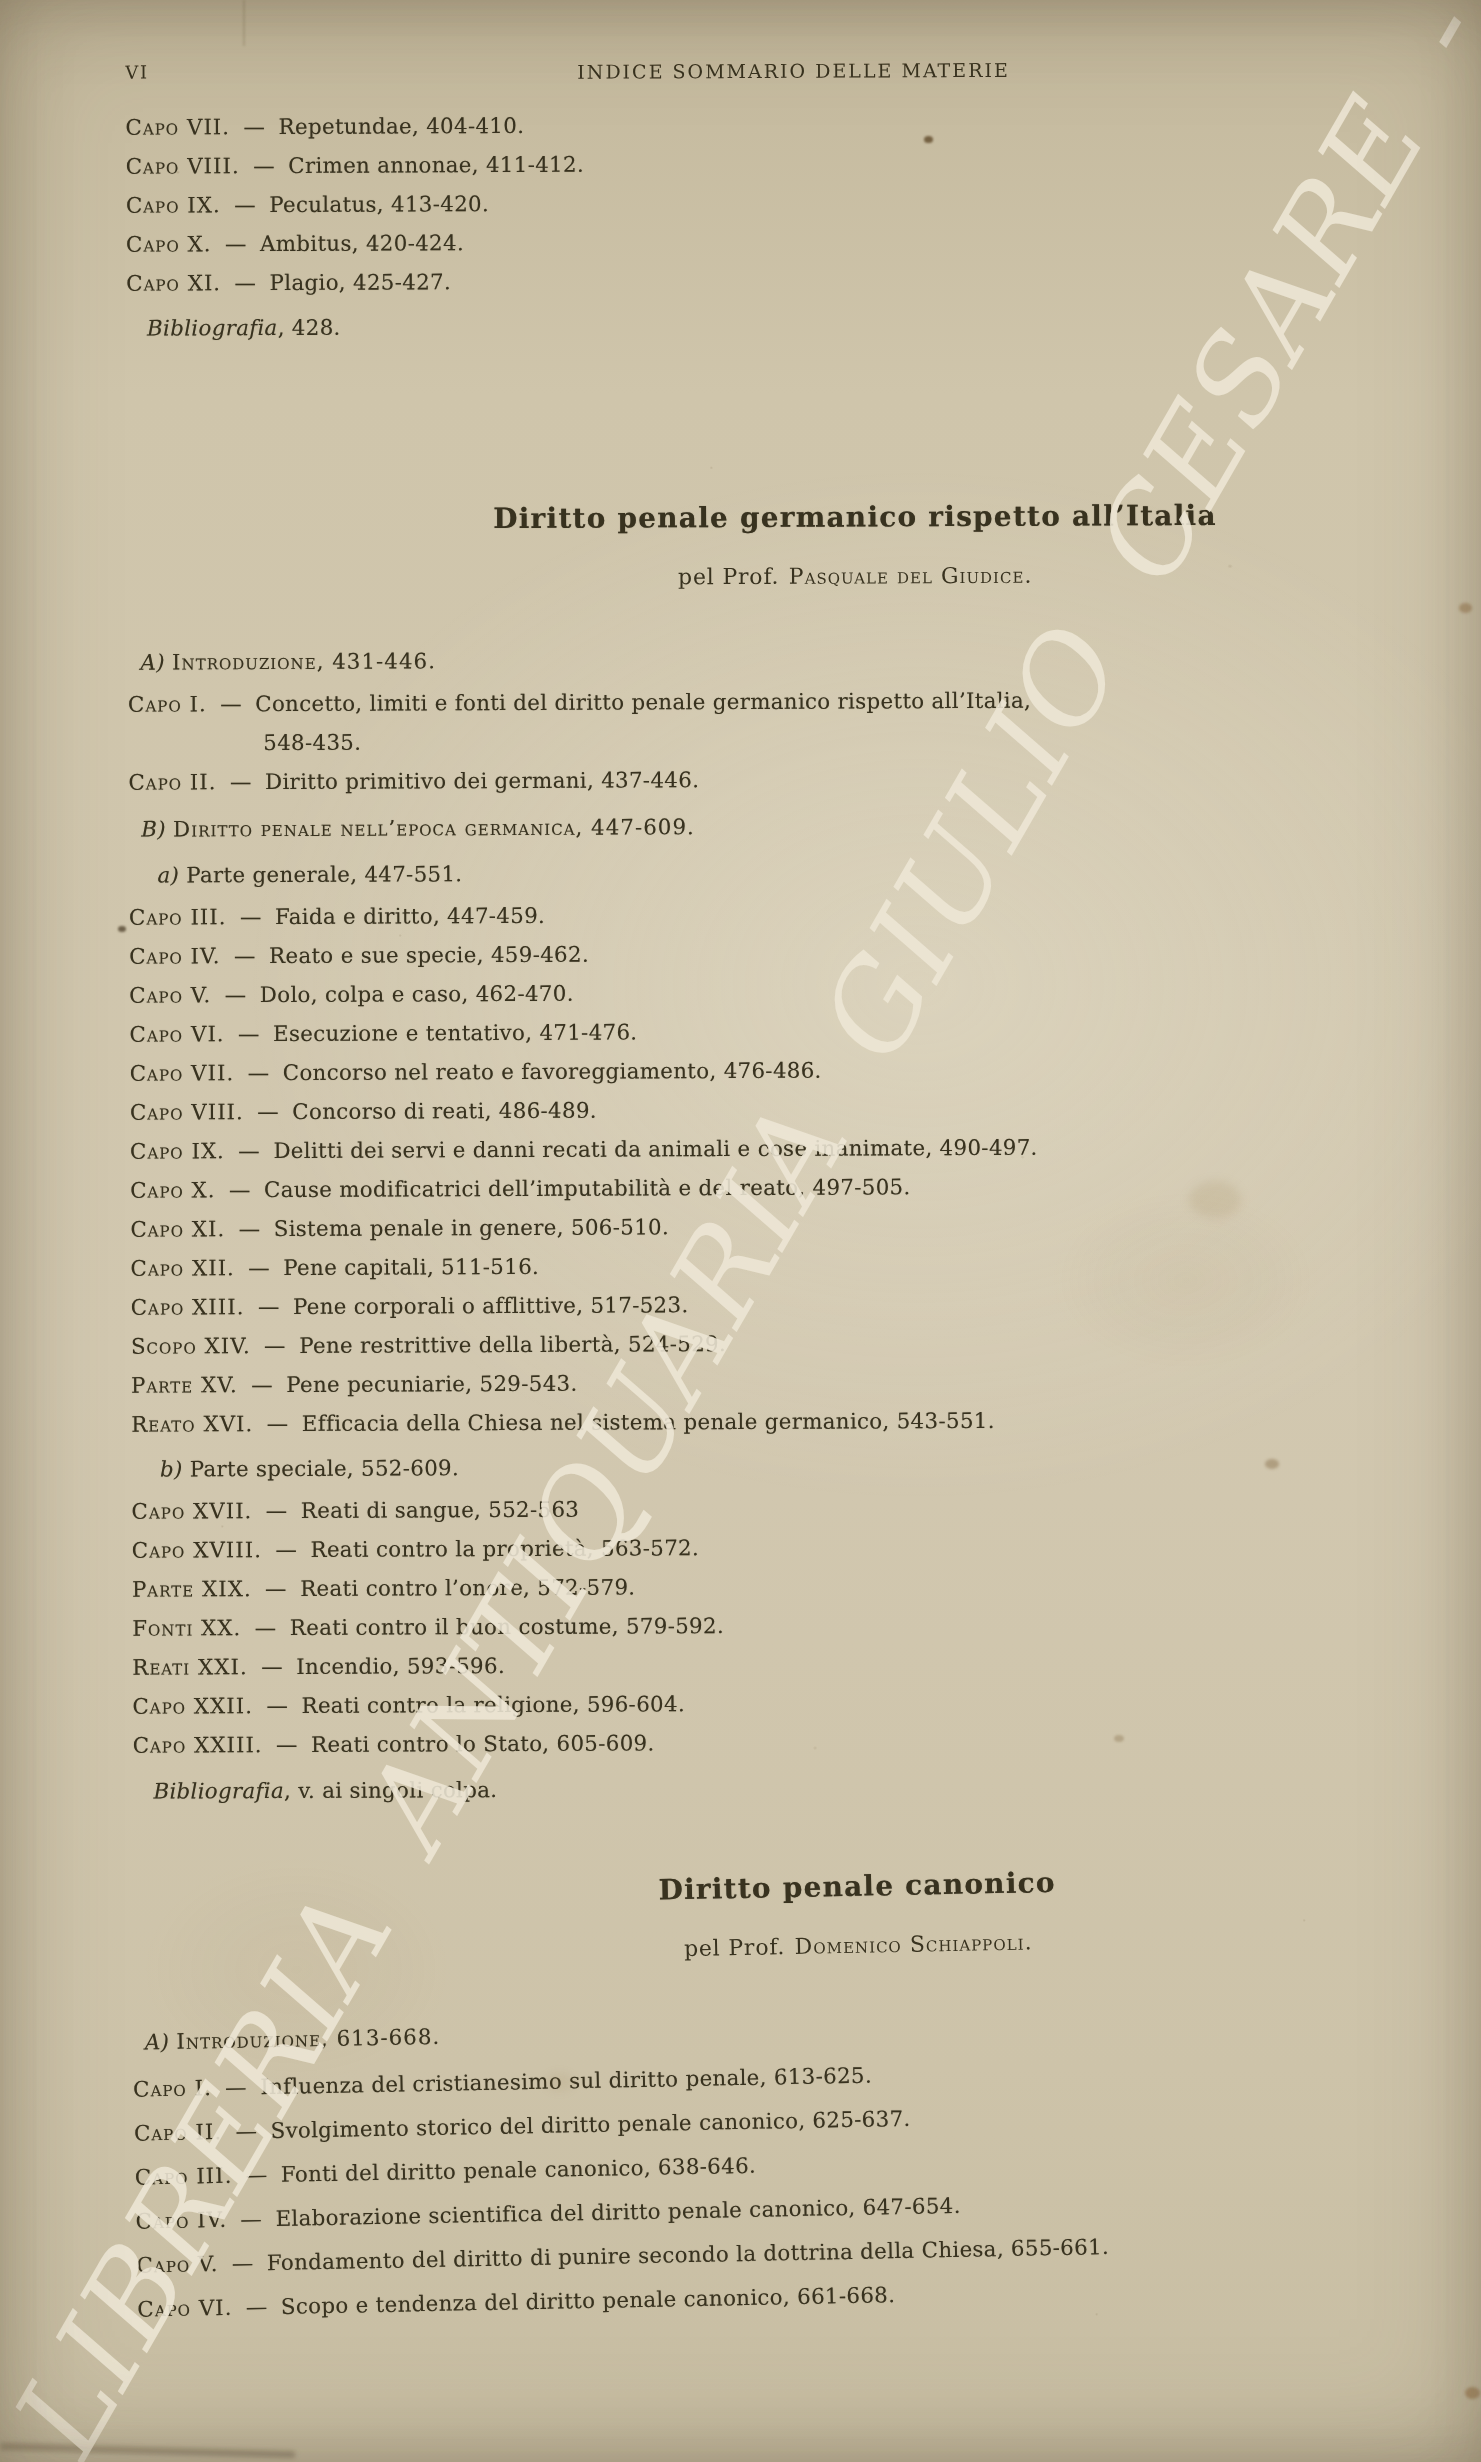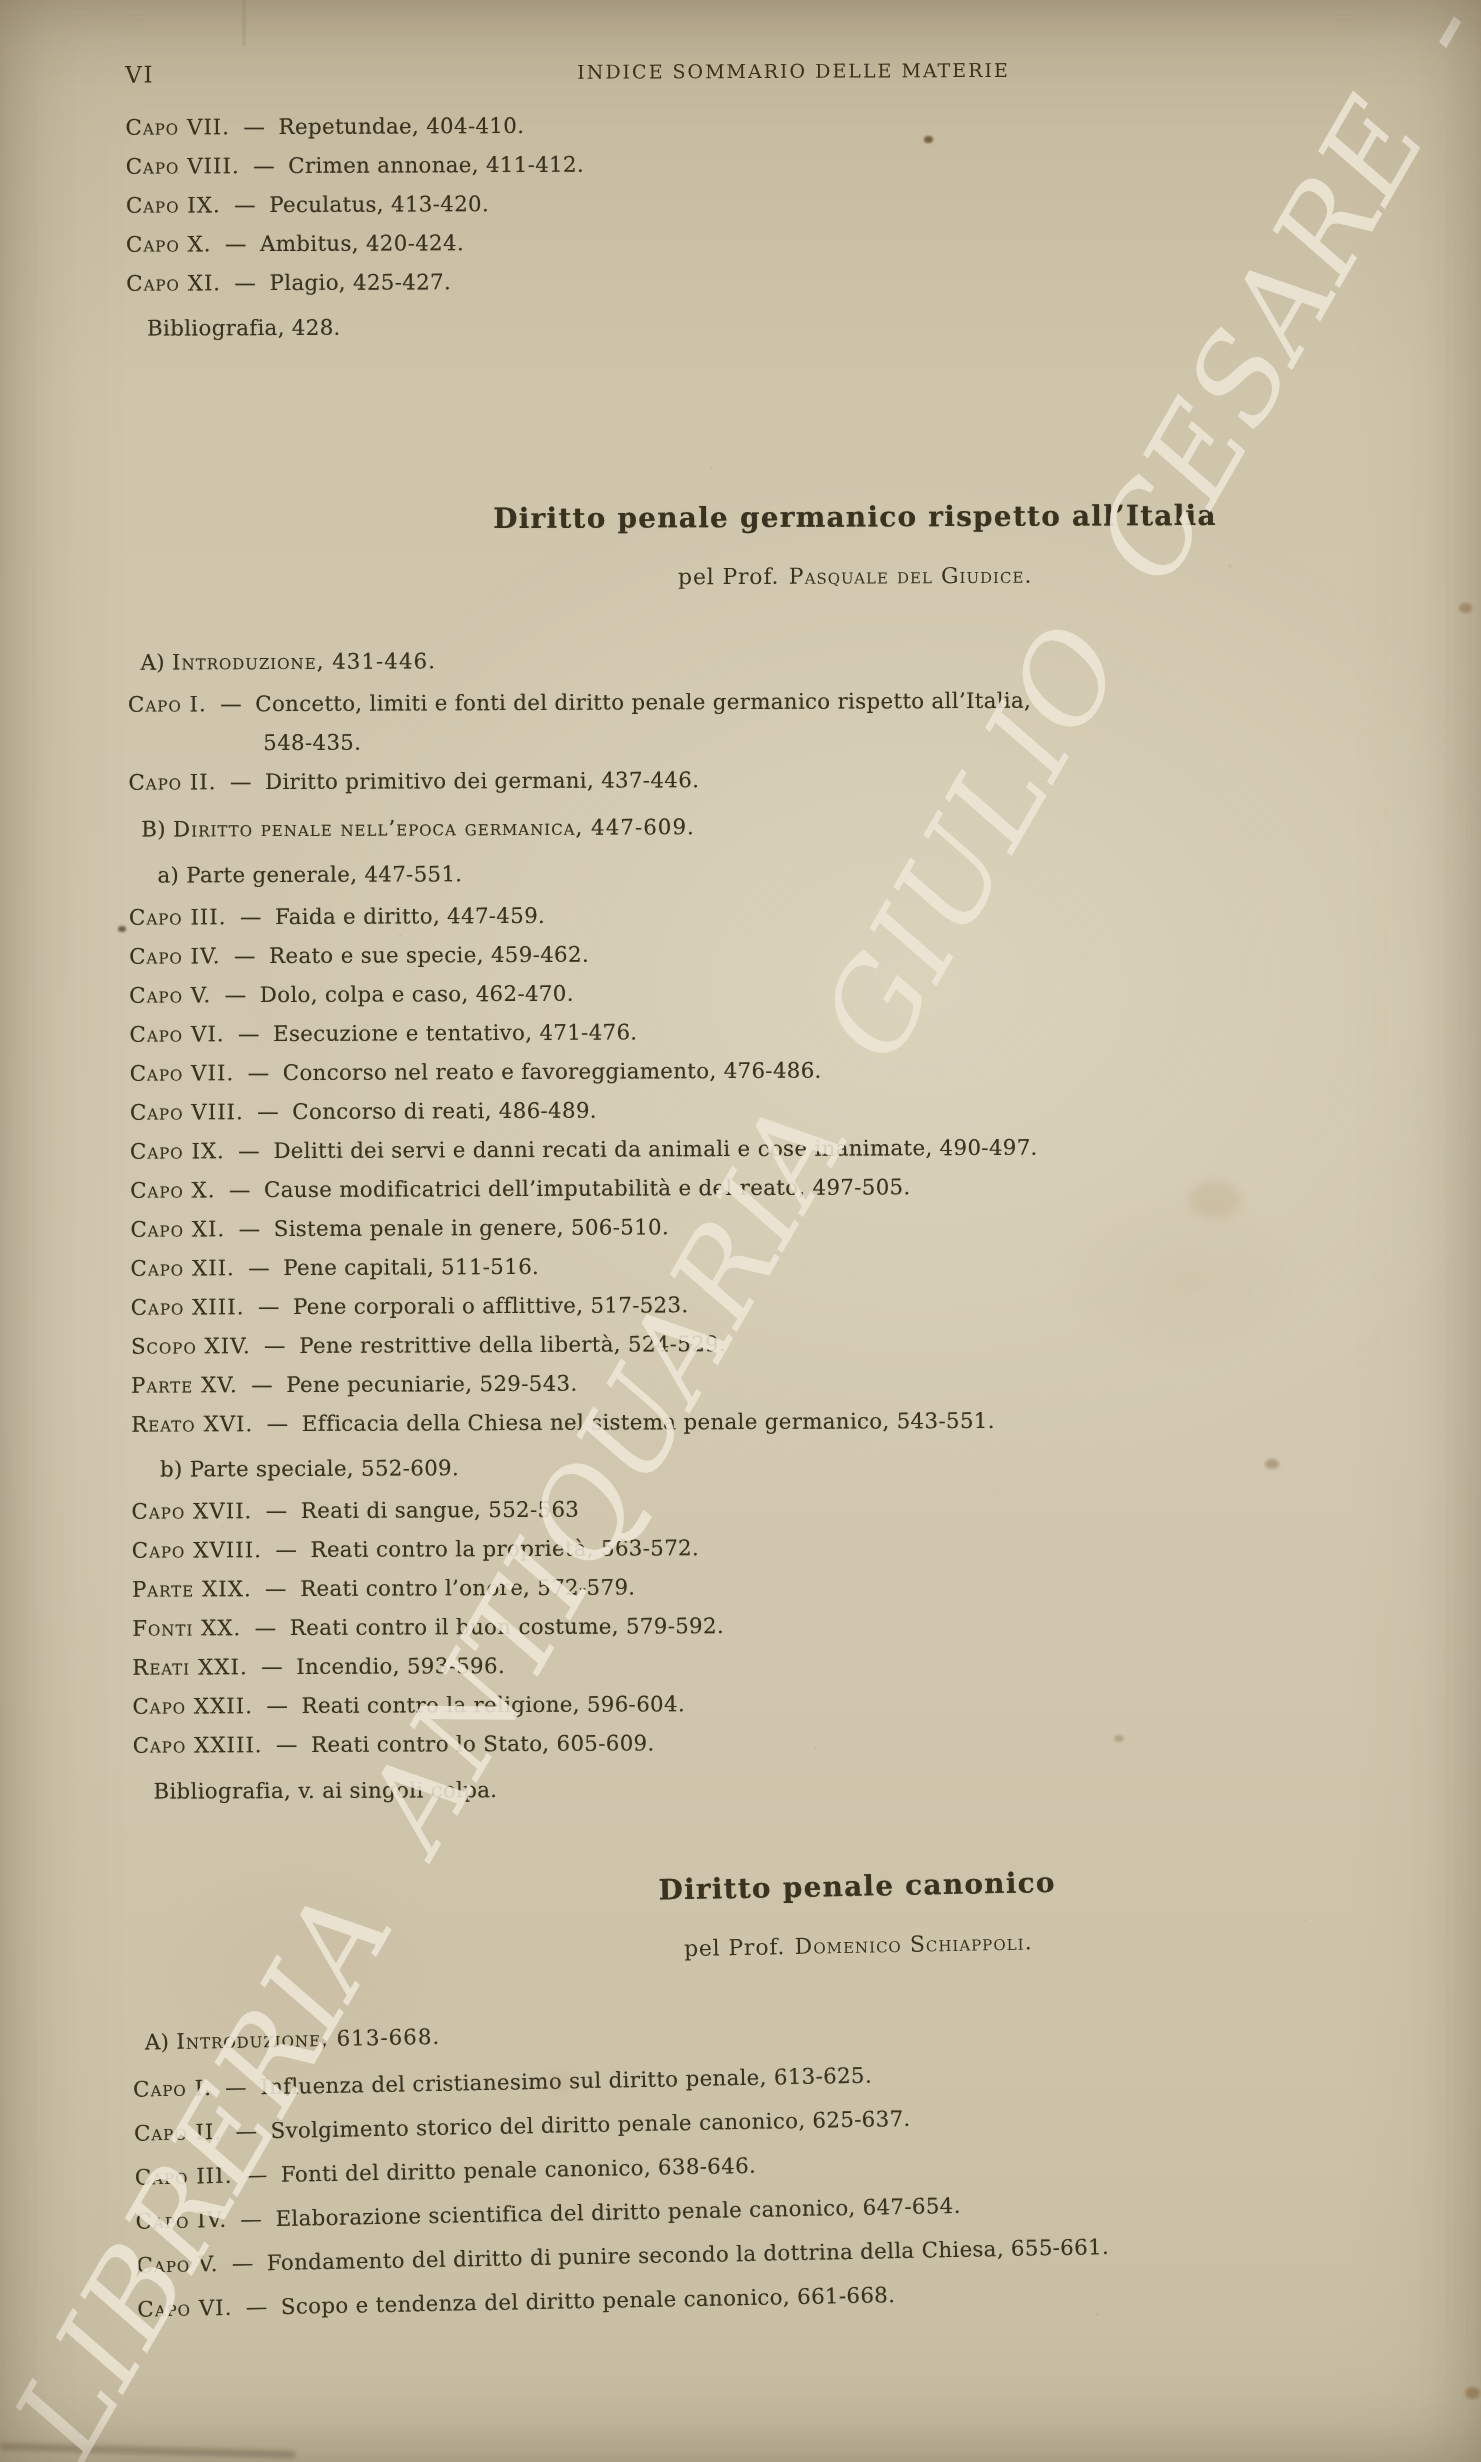--- a/index.html
+++ b/index.html
@@ -43,30 +43,30 @@
   .watermark{
     position:absolute;left:762px;top:1206px;width:2857px;z-index:4;
     transform:translate(-50%,-50%) rotate(-60deg);
     font-style:italic;font-size:119px;letter-spacing:1.6px;word-spacing:36px;
     text-align:center;white-space:nowrap;
     color:#eee7d6;opacity:.88;pointer-events:none;
   }
   
   .content{position:absolute;inset:0;padding:59px 20.6px 0 125px;z-index:2;transform:rotate(-0.25deg);transform-origin:50% 0;}
   .page-header{position:relative;height:27px;}
-  .folio{font-size:23px;letter-spacing:1.6px;margin-top:46px;}
+  .folio{font-size:18px;letter-spacing:1.6px;margin-top:46px;}
   .running-title{position:absolute;left:50%;top:0.8px;transform:translateX(-50%);font-size:19px;letter-spacing:2px;white-space:nowrap;}
   .rows{margin:0;}
   .row{font-size:21.4px;line-height:39px;text-align:justify;letter-spacing:0.3px;text-shadow:0 0 0.8px rgba(56,50,31,.42);}
   .row.capo{padding-left:135px;text-indent:-135px;}
   .row.alpha{margin-left:12.7px;margin-top:8px;margin-bottom:3.2px;}
   .row.sub{margin-left:28.6px;margin-top:6.3px;margin-bottom:3.2px;}
   .row.biblio{margin-left:20.6px;margin-top:6.3px;}
   .sc{font-variant:small-caps;letter-spacing:1px;}
-  .it{}
+  .it{font-style:italic;}
   .dash{padding:0 6.3px;}
   .sec1{margin-top:19px;}
   .sec-heading{
     text-align:center;font-weight:bold;font-size:28px;letter-spacing:1.2px;
     margin-left:119px;text-shadow:0 0 0.8px rgba(40,34,20,.5);
   }
   .sec2 .sec-heading{margin-top:156px;}
   .byline{text-align:center;font-size:22px;margin-left:119px;margin-top:30px;letter-spacing:0.8px;}
   .byline .sc{margin-left:9.5px;}
   .sec2 .rows{margin-top:51px;}

